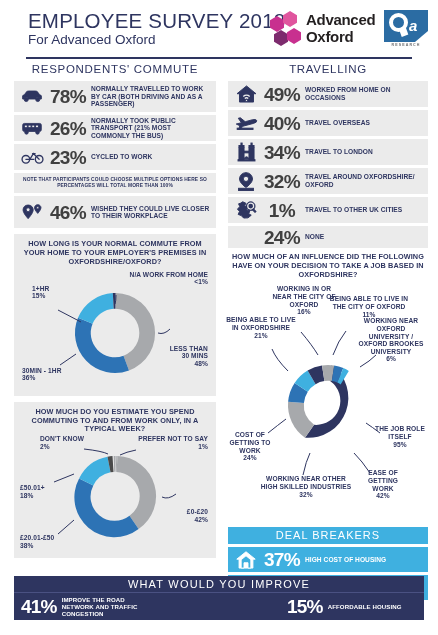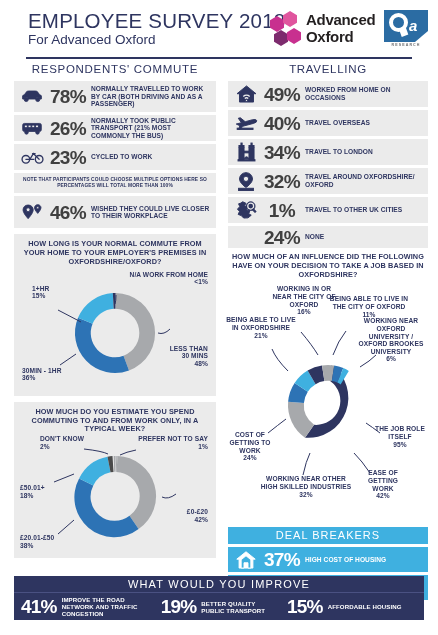--- a/index.html
+++ b/index.html
@@ -445,24 +445,20 @@
     </div>
   </div>
 
   <div id="footer">
     <div class="ft-head">WHAT WOULD YOU IMPROVE</div>
     <div class="ft-row">
       <div class="ft-item">
         <span class="ft-pct">41%</span>
         <span class="ft-lbl" style="width:96px">IMPROVE THE ROAD NETWORK AND TRAFFIC CONGESTION</span>
       </div>
-      <div class="ft-item">
-        <span class="ft-pct">19%</span>
-        <span class="ft-lbl" style="width:76px">BETTER QUALITY PUBLIC TRANSPORT</span>
-      </div>
       <div class="ft-item" style="flex:0 0 136px">
         <span class="ft-pct">15%</span>
         <span class="ft-lbl" style="width:78px">AFFORDABLE HOUSING</span>
       </div>
     </div>
   </div>
 
 </div>
 
 </body></html>

